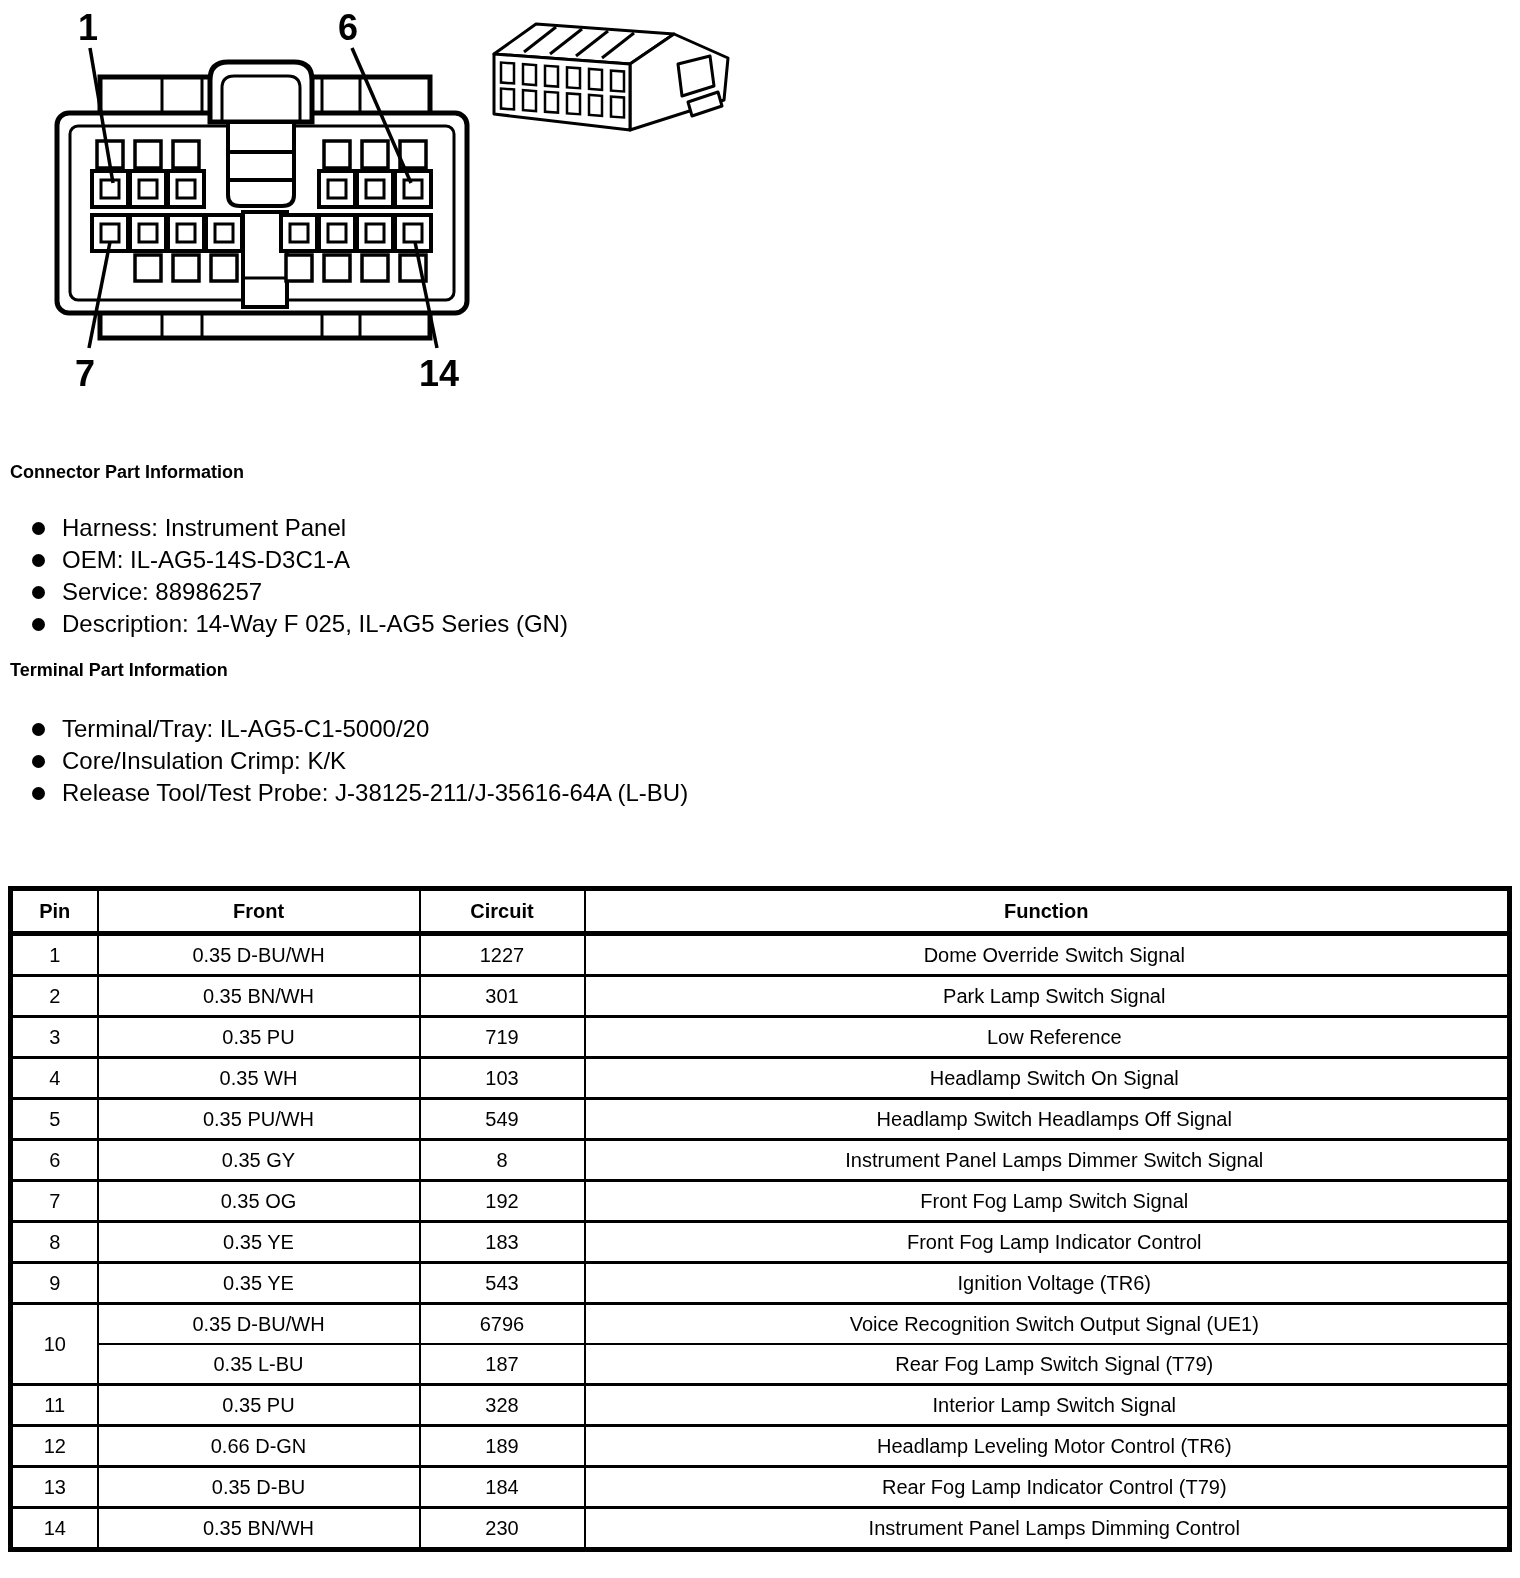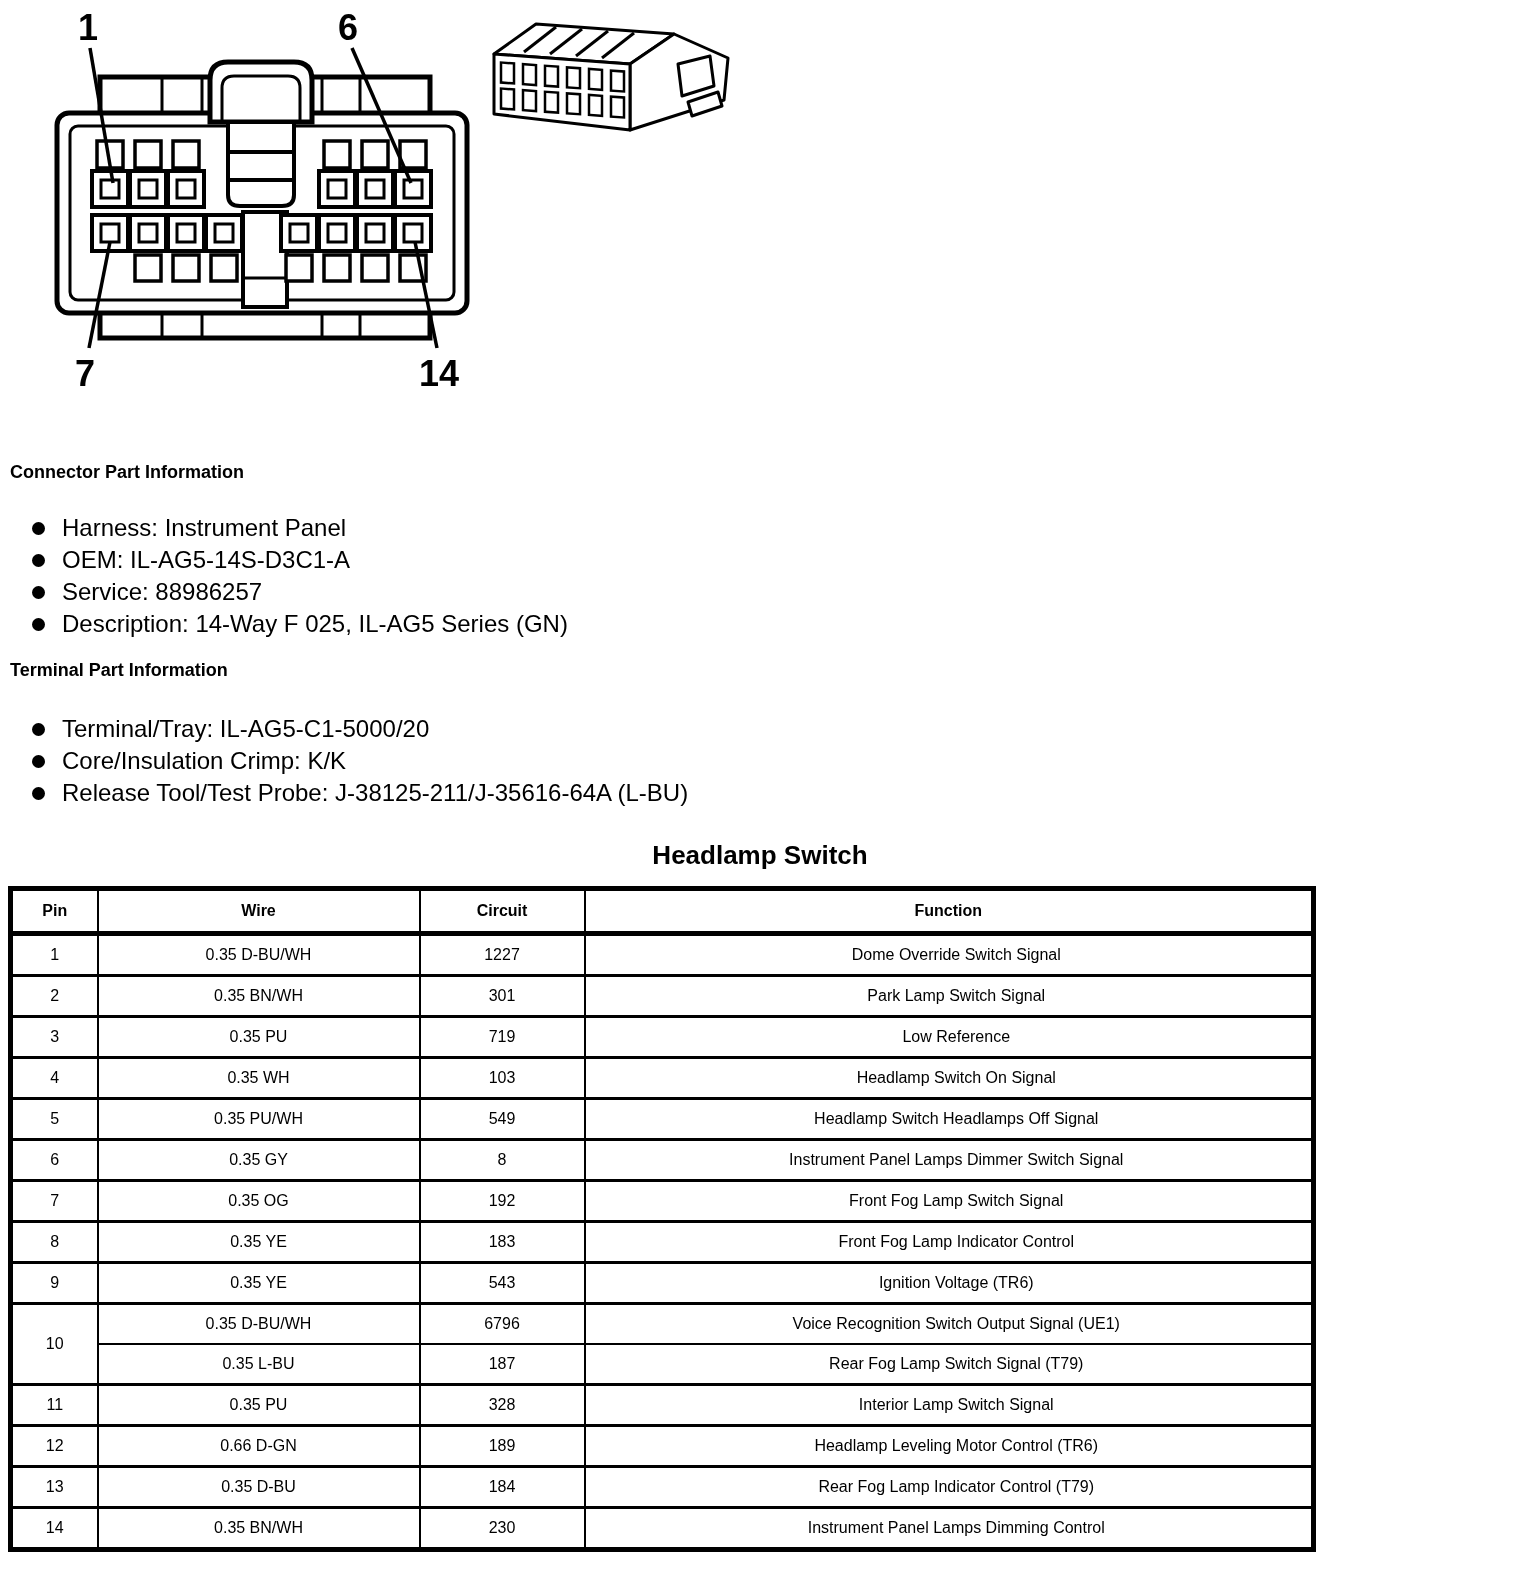--- a/index.html
+++ b/index.html
@@ -29,23 +29,23 @@
   ul.bullets li{position:relative;padding-left:52px;}
   ul.bullets li::before{
     content:"";position:absolute;left:22px;top:10px;
     width:13px;height:13px;border-radius:50%;background:#000;
   }
   .tbl-title{
     position:absolute;left:8px;top:841px;width:1504px;margin:0;
     text-align:center;font-size:26px;font-weight:bold;line-height:28px;
   }
   table.pintable{
-    position:absolute;left:8px;top:886px;width:1308px;
+    position:absolute;left:8px;top:886px;width:1504px;
     border-collapse:collapse;table-layout:fixed;
-    font-size:16px;border:5px solid #000;
+    font-size:20px;border:5px solid #000;
   }
   .pintable th{
     border:3px solid #000;border-left-width:2px;border-right-width:2px;
     border-bottom-width:5px;height:40px;font-weight:bold;text-align:center;
     vertical-align:middle;padding:0;
   }
   .pintable td{
     border:3px solid #000;border-left-width:2px;border-right-width:2px;
     height:38px;text-align:center;vertical-align:middle;padding:0;
     white-space:nowrap;overflow:hidden;
@@ -197,33 +197,32 @@
     <li>Description: 14-Way F 025, IL-AG5 Series (GN)</li>
   </ul>
 
   <h2 class="sec-heading h-terminal">Terminal Part Information</h2>
   <ul class="bullets ul-terminal">
     <li>Terminal/Tray: IL-AG5-C1-5000/20</li>
     <li>Core/Insulation Crimp: K/K</li>
     <li>Release Tool/Test Probe: J-38125-211/J-35616-64A (L-BU)</li>
   </ul>
 
-  <h3 class="tbl-title">Headlamp Switch</h3>
 
   <table class="pintable">
     <colgroup>
       <col class="col-pin">
         <col class="col-wire">
         <col class="col-circ">
         <col>
     </colgroup>
     <thead>
       <tr>
         <th>Pin</th>
-        <th>Wire</th>
+        <th>Front</th>
         <th>Circuit</th>
         <th>Function</th>
       </tr>
     </thead>
     <tbody>
       <tr>
         <td>1</td>
         <td>0.35 D-BU/WH</td>
         <td>1227</td>
         <td class="fn">Dome Override Switch Signal</td>

